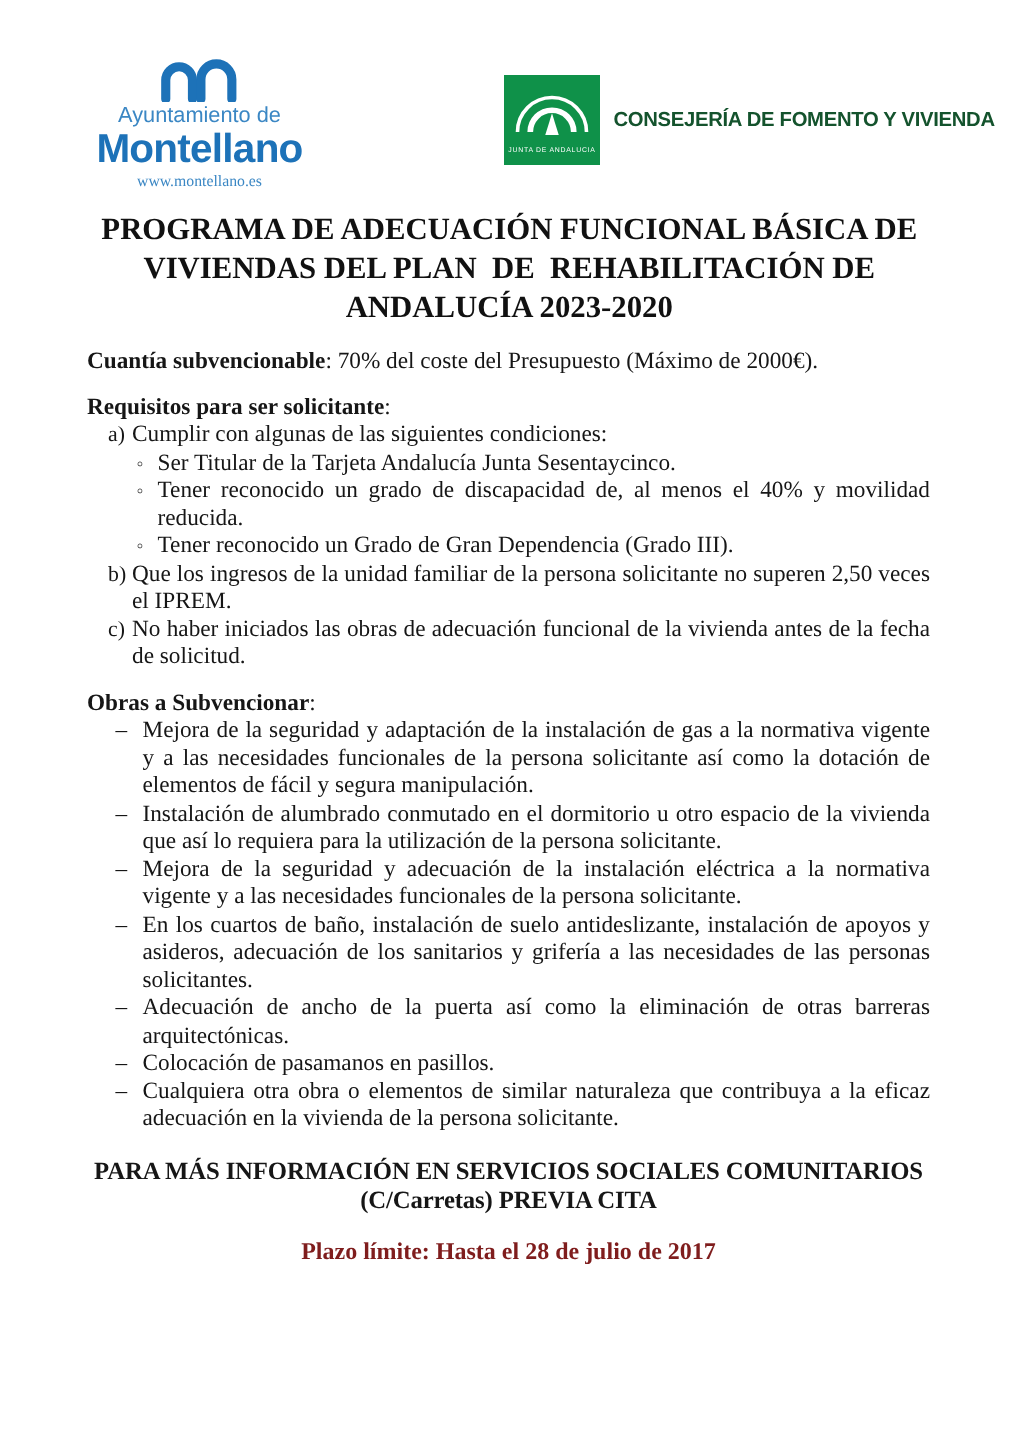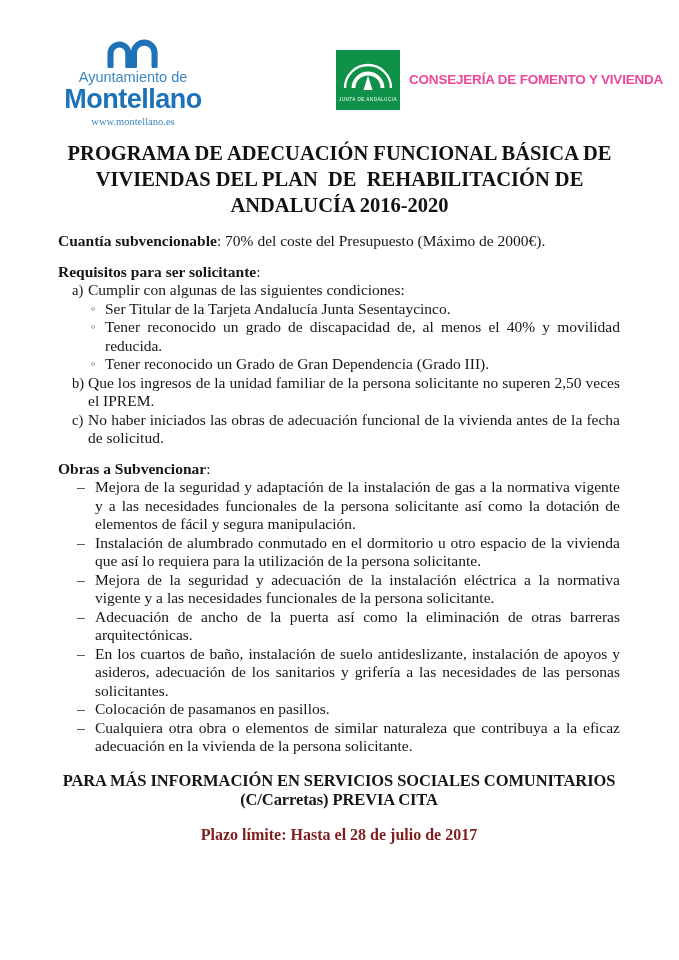--- a/index.html
+++ b/index.html
@@ -14,21 +14,21 @@
   
   .header{display:flex;align-items:flex-start;padding:36px 0 0 62px;}
   .m-logo{width:142px;text-align:center;font-family:"Liberation Sans",sans-serif;}
   .m-arches{display:block;margin:0 auto;}
   .m-org{font-size:14.5px;color:#3b87c4;margin-top:1px;line-height:17px;}
   .m-name{font-size:27px;font-weight:700;color:#1d72b8;line-height:27px;letter-spacing:-0.5px;}
   .m-url{font-size:10.5px;color:#3b87c4;margin-top:3px;line-height:12px;font-family:Liberation Serif, serif;}
   .j-logo{display:flex;align-items:center;margin-left:132px;margin-top:14px;}
   .j-mark{display:block;flex:0 0 auto;}
   .j-dept{
-    margin-left:9px;color:#ec4899;white-space:nowrap;
+    margin-left:9px;color:#14532d;white-space:nowrap;
     font-family:"Liberation Sans",sans-serif;font-weight:700;
     font-size:13.5px;letter-spacing:-0.2px;line-height:1.1;
   }
 
   
   .title{
     margin:12px 28px 0;
     text-align:center;
     font-size:20.5px;font-weight:700;line-height:26px;
     white-space:pre-wrap;
@@ -95,21 +95,21 @@
         <path d="M17.5 38 A14.5 14.5 0 0 1 46.5 38" fill="none" stroke="#ffffff" stroke-width="3.8"></path>
         <polygon points="32,25.5 27.5,40 36.5,40" fill="#ffffff"></polygon>
         <text x="32" y="51" text-anchor="middle" font-family="Liberation Sans, sans-serif" font-size="4.6" letter-spacing="0.5" fill="#ffffff">JUNTA DE ANDALUCIA</text>
       </svg>
       <div class="j-dept">CONSEJERÍA DE FOMENTO Y VIVIENDA</div>
     </div>
   </header>
 
   <h1 class="title">PROGRAMA DE ADECUACIÓN FUNCIONAL BÁSICA DE
 VIVIENDAS DEL PLAN  DE  REHABILITACIÓN DE
-ANDALUCÍA 2016-2020</h1>
+ANDALUCÍA 2023-2020</h1>
 
   <div class="content">
 
     <p class="para"><strong>Cuantía subvencionable</strong><span>: 70% del coste del Presupuesto (Máximo de 2000€).</span></p>
 
     <p class="heading"><strong>Requisitos para ser solicitante</strong><span>:</span></p>
 
     <ol class="lettered">
       <li>
         <span class="marker">a)</span><span>Cumplir con algunas de las siguientes condiciones:</span>
@@ -126,22 +126,22 @@
         <span class="marker">c)</span><span>No haber iniciados las obras de adecuación funcional de la vivienda antes de la fecha de solicitud.</span>
       </li>
     </ol>
 
     <p class="heading"><strong>Obras a Subvencionar</strong><span>:</span></p>
 
     <ul class="dashes">
       <li><span>Mejora de la seguridad y adaptación de la instalación  de gas a la normativa vigente y a las necesidades funcionales de la persona solicitante  así como la dotación de elementos de fácil y segura manipulación.</span></li>
       <li><span>Instalación de alumbrado conmutado en el dormitorio u otro espacio de la vivienda que así lo requiera para la utilización de la persona solicitante.</span></li>
       <li><span>Mejora de la seguridad y adecuación de la instalación eléctrica  a la normativa vigente y a las necesidades funcionales de la persona solicitante.</span></li>
+      <li><span>En los cuartos de baño, instalación  de suelo antideslizante, instalación de apoyos y asideros, adecuación de los sanitarios y grifería a las necesidades de las personas solicitantes.</span></li>
       <li><span>Adecuación de ancho de la puerta así como la eliminación de otras barreras arquitectónicas.</span></li>
-      <li><span>En los cuartos de baño, instalación  de suelo antideslizante, instalación de apoyos y asideros, adecuación de los sanitarios y grifería a las necesidades de las personas solicitantes.</span></li>
       <li><span>Colocación de pasamanos en pasillos.</span></li>
       <li><span>Cualquiera otra obra o elementos de  similar naturaleza que contribuya a la eficaz  adecuación en la vivienda de la persona solicitante.</span></li>
     </ul>
 
     <div class="info first">PARA MÁS INFORMACIÓN EN SERVICIOS SOCIALES COMUNITARIOS</div>
     <div class="info">(C/Carretas) PREVIA CITA</div>
 
     <div class="red first">Plazo límite: Hasta el 28 de julio de 2017</div>
 
   </div>

